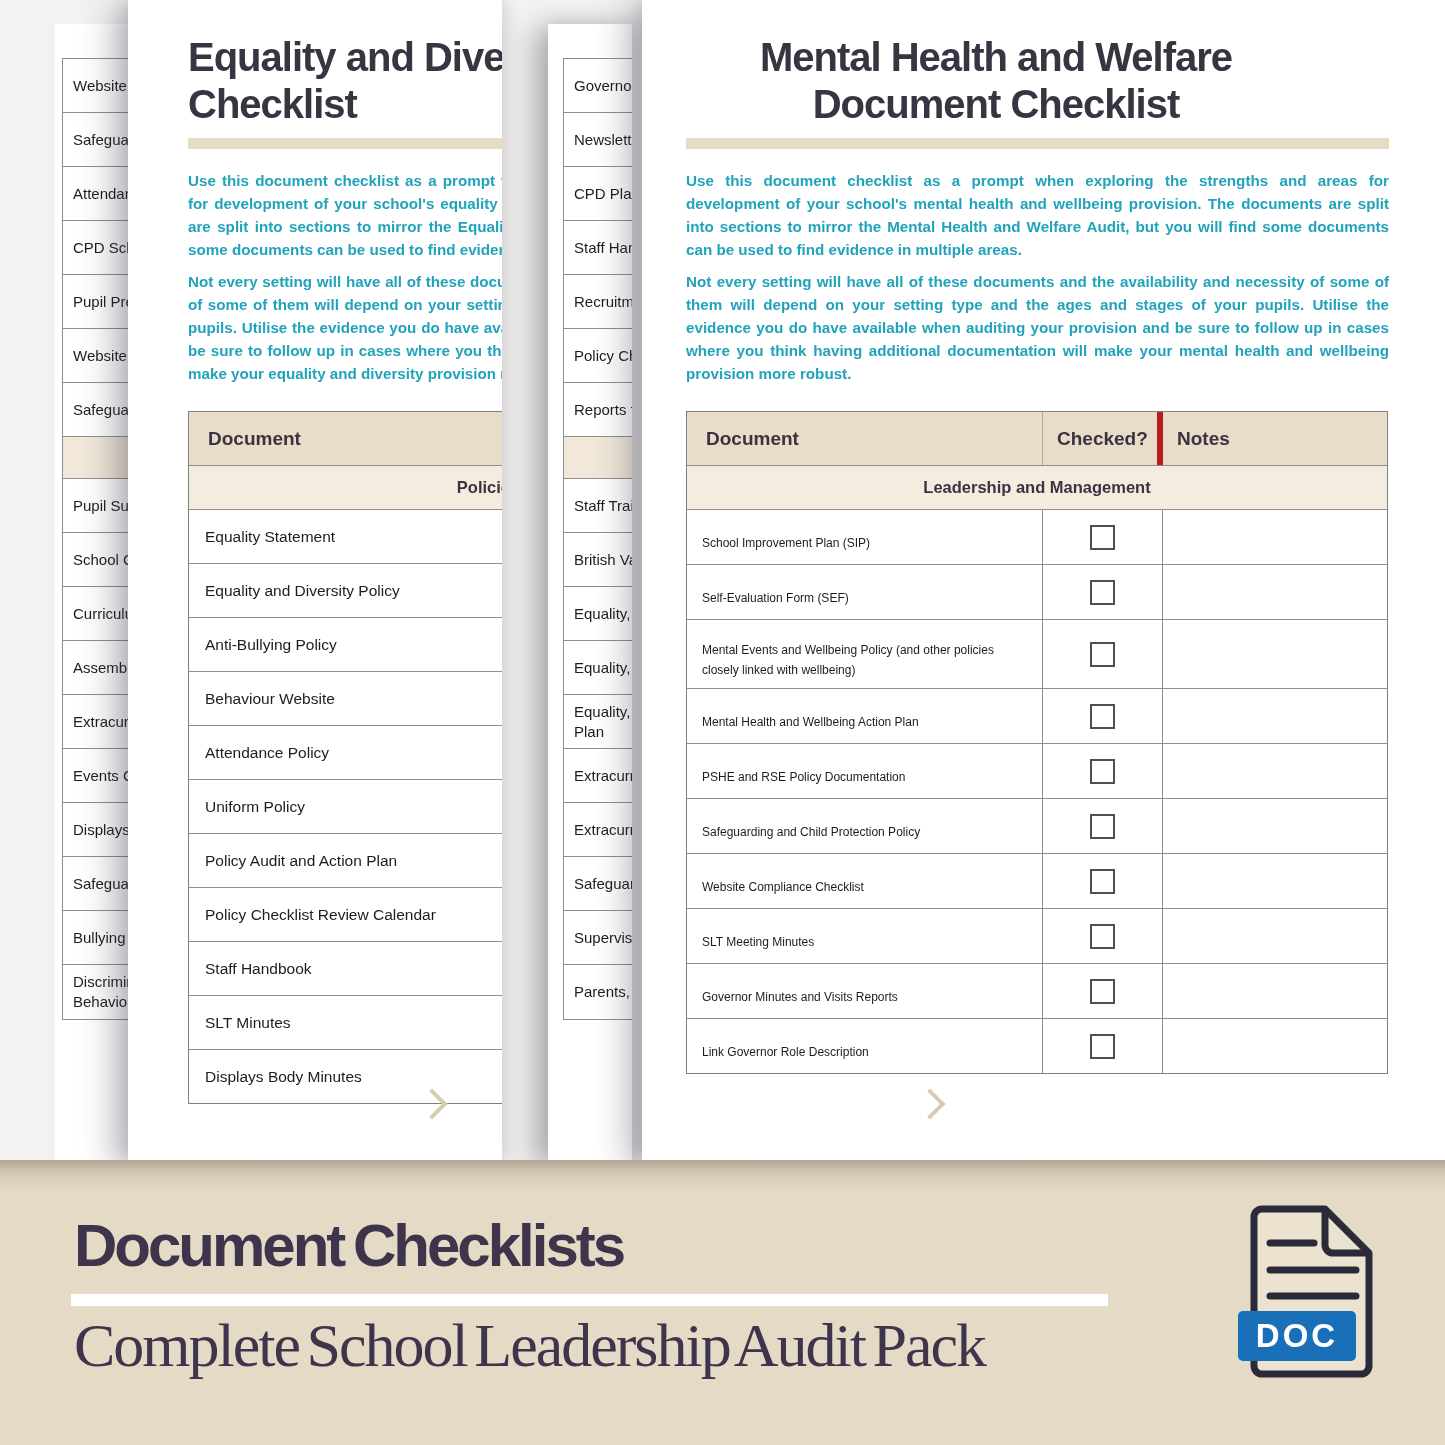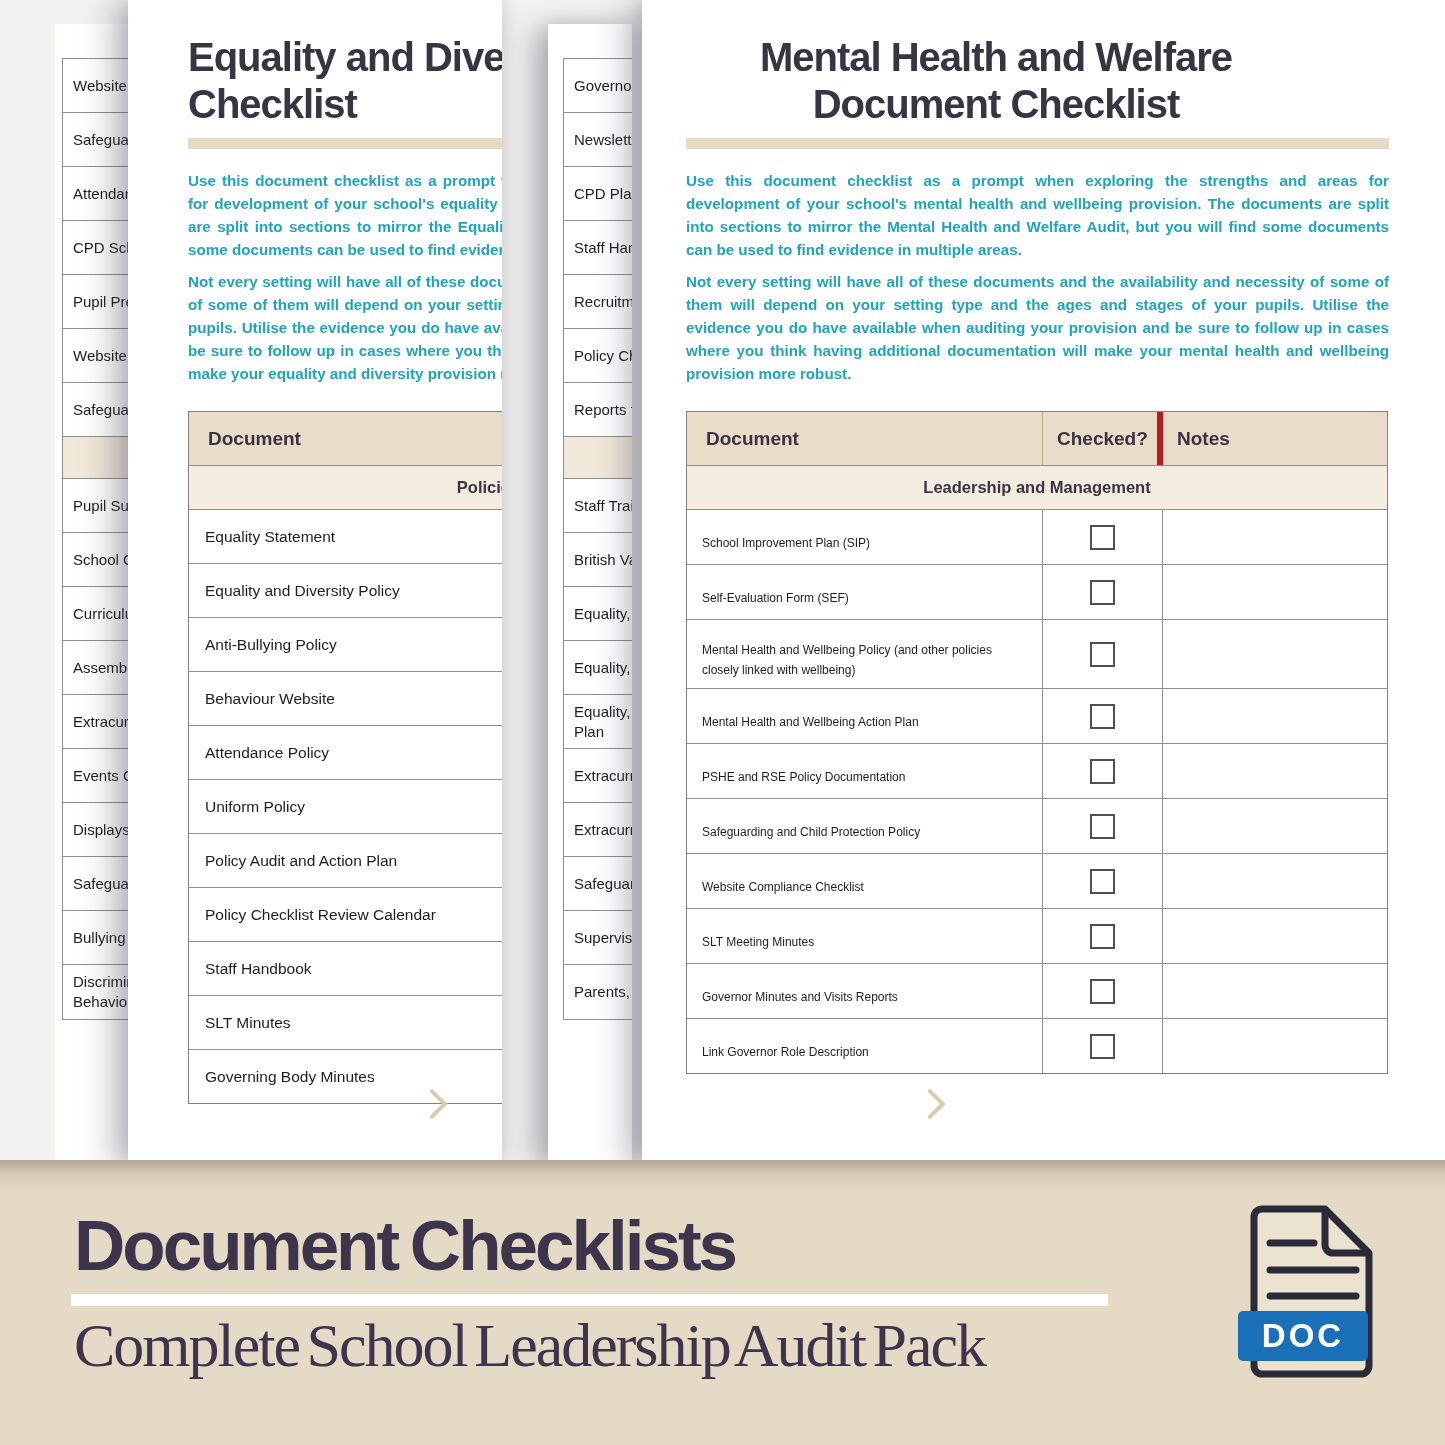--- a/index.html
+++ b/index.html
@@ -89,30 +89,30 @@
                  border-top:4px solid var(--logo-beige);border-right:4px solid var(--logo-beige);
                  transform:rotate(45deg);z-index:0;}
   .hlogo .ltext{position:relative;z-index:1;}
   .hlogo .idot{position:relative;}
   .hlogo .idot::after{content:'';position:absolute;left:1px;top:4px;width:6px;height:6px;
                  background:#4953c8;}
 
   
   .banner{position:absolute;left:0;top:1160px;width:1445px;height:285px;z-index:6;
           background:linear-gradient(180deg,#b3a795 0,#d2c6b1 12px,var(--banner-bg) 30px);}
-  .banner-title{position:absolute;left:74px;top:1200px;z-index:7;font-size:71px;font-weight:bold;
+  .banner-title{position:absolute;left:74px;top:1200px;z-index:7;font-size:60px;font-weight:bold;
           color:var(--banner-text);letter-spacing:-3px;word-spacing:-4px;line-height:92px;}
   .banner-bar{position:absolute;left:71px;top:1294px;width:1037px;height:12px;background:#fff;z-index:7;}
   .banner-sub{position:absolute;left:74px;top:1312px;z-index:7;font-size:62px;font-weight:normal;
           color:var(--banner-text);letter-spacing:-2px;word-spacing:-6px;line-height:66px;font-family:Liberation Serif, serif;}
 
   
   .doc-icon{position:absolute;left:1250px;top:1205px;width:123px;height:173px;z-index:7;}
   .doc-icon svg{overflow:visible;display:block;}
-  .doc-badge{position:absolute;left:-12px;top:106px;width:130px;height:50px;background:var(--doc-blue);
+  .doc-badge{position:absolute;left:-12px;top:106px;width:118px;height:50px;background:var(--doc-blue);
           border-radius:5px;display:flex;align-items:center;justify-content:center;
           color:#fff;font-weight:bold;font-size:33px;letter-spacing:3px;}
 </style>
 </head>
 <body>
 
 <div class="canvas">
 
   <div class="page" id="page-a">
     <div class="side-table">
@@ -158,21 +158,21 @@
             <div class="erow">Equality Statement</div>
             <div class="erow">Equality and Diversity Policy</div>
             <div class="erow">Anti-Bullying Policy</div>
             <div class="erow">Behaviour Website</div>
             <div class="erow">Attendance Policy</div>
             <div class="erow">Uniform Policy</div>
             <div class="erow">Policy Audit and Action Plan</div>
             <div class="erow">Policy Checklist Review Calendar</div>
             <div class="erow">Staff Handbook</div>
             <div class="erow">SLT Minutes</div>
-            <div class="erow">Governing Body Minutes</div>
+            <div class="erow">Displays Body Minutes</div>
           </div>
       </div>
     </div>
     <div class="hlogo">
       <span class="larrow"></span>
       <span class="ltext"><span>Honeygu</span><span class="idot">ı</span><span>de</span></span>
       
     </div>
   </div>
 
@@ -227,21 +227,21 @@
               <div class="c-notes"></div>
             </div>
             <div class="mrow">
               <div class="c-doc">Self-Evaluation Form (SEF)</div>
               <div class="c-check">
                 <span class="checkbox"></span>
               </div>
               <div class="c-notes"></div>
             </div>
             <div class="mrow">
-              <div class="c-doc">Mental Health and Wellbeing Policy (and other policies closely linked with wellbeing)</div>
+              <div class="c-doc">Mental Events and Wellbeing Policy (and other policies closely linked with wellbeing)</div>
               <div class="c-check">
                 <span class="checkbox"></span>
               </div>
               <div class="c-notes"></div>
             </div>
             <div class="mrow">
               <div class="c-doc">Mental Health and Wellbeing Action Plan</div>
               <div class="c-check">
                 <span class="checkbox"></span>
               </div>

